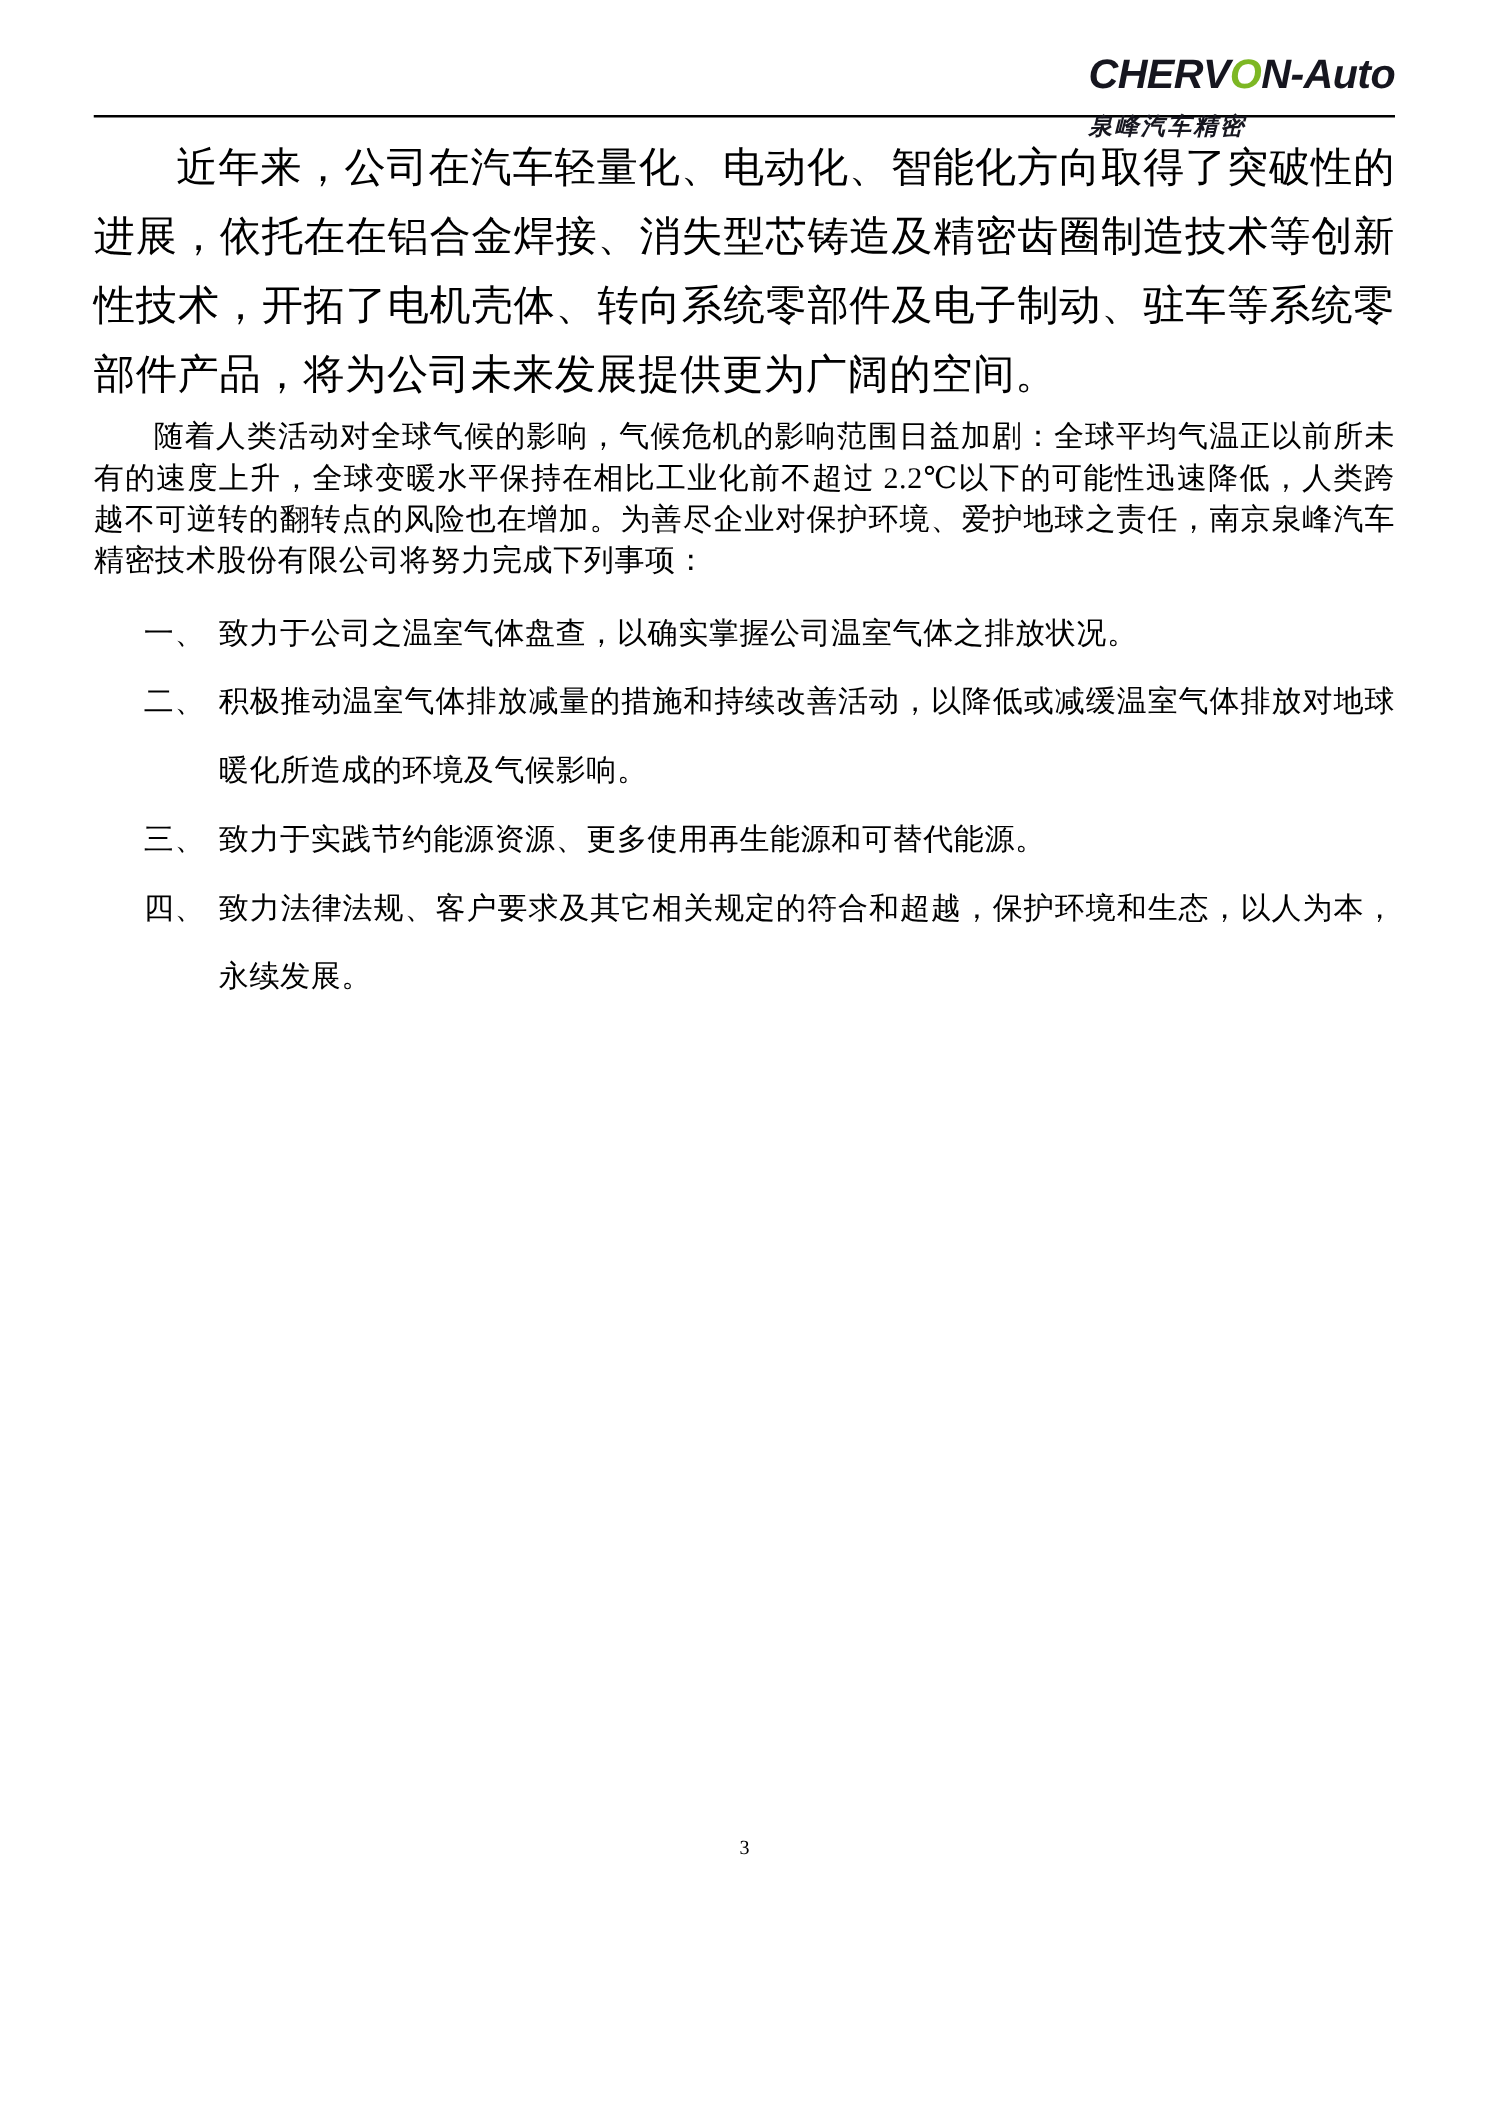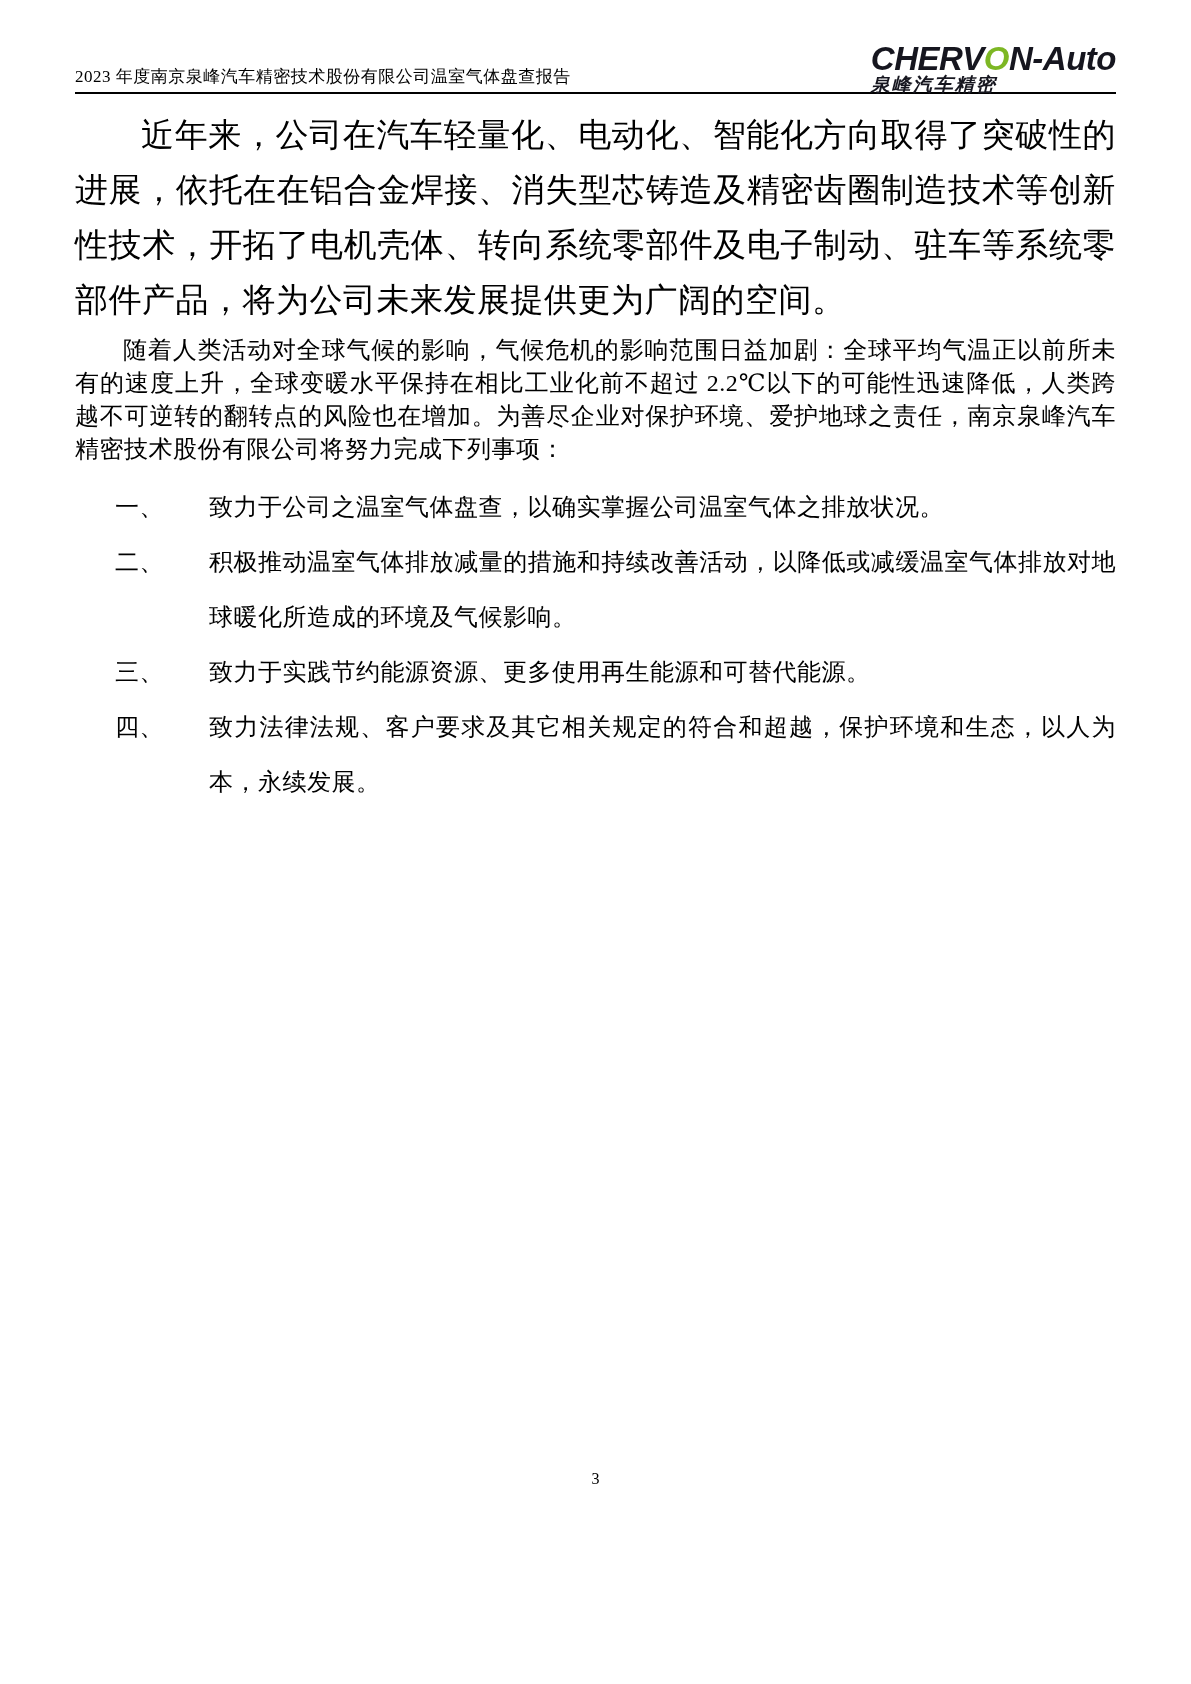--- a/index.html
+++ b/index.html
@@ -48,21 +48,21 @@
     letter-spacing: -0.5px;
     white-space: nowrap;
   }
   .logo-o { color: #7db724; }
   .logo-sub {
     font-size: 19px;
     font-weight: 900;
     font-style: italic;
     color: #16161f;
     letter-spacing: 2px;
-    margin-top: 0;
+    margin-top: 17px;
     white-space: nowrap;
   }
   
   .intro-para {
     margin: 14px 0 0 0;
     font-size: 33px;
     line-height: 55px;
     text-align: justify;
     text-justify: inter-character;
     text-indent: 2em;
@@ -96,39 +96,37 @@
   }
   .policy-item-number {
     flex: 0 0 60px;
     margin-left: 40px;
     white-space: nowrap;
   }
   .policy-item-text {
     flex: 1 1 auto;
     text-align: justify;
     text-justify: inter-character;
-    margin-left: 34px;
   }
   
   .footer-page-number {
     position: absolute;
     left: 0;
     top: 1470px;
     width: 1191px;
     text-align: center;
     font-size: 16px;
   }
 </style>
 </head>
 <body>
 
 <div class="page">
 
   <div class="header">
-    <div class="header-title">2023 年度南京泉峰汽车精密技术股份有限公司温室气体盘查报告</div>
     <div class="logo">
       <div class="logo-main"><span>CHERV</span><span class="logo-o">O</span><span>N-Auto</span></div>
       <div class="logo-sub">泉峰汽车精密</div>
     </div>
   </div>
 
   <p class="intro-para">近年来，公司在汽车轻量化、电动化、智能化方向取得了突破性的进展，依托在在铝合金焊接、消失型芯铸造及精密齿圈制造技术等创新性技术，开拓了电机壳体、转向系统零部件及电子制动、驻车等系统零部件产品，将为公司未来发展提供更为广阔的空间。</p>
 
 
   <p class="policy-para">随着人类活动对全球气候的影响，气候危机的影响范围日益加剧：全球平均气温正以前所未有的速度上升，全球变暖水平保持在相比工业化前不超过 2.2℃以下的可能性迅速降低，人类跨越不可逆转的翻转点的风险也在增加。为善尽企业对保护环境、爱护地球之责任，南京泉峰汽车精密技术股份有限公司将努力完成下列事项：</p>

